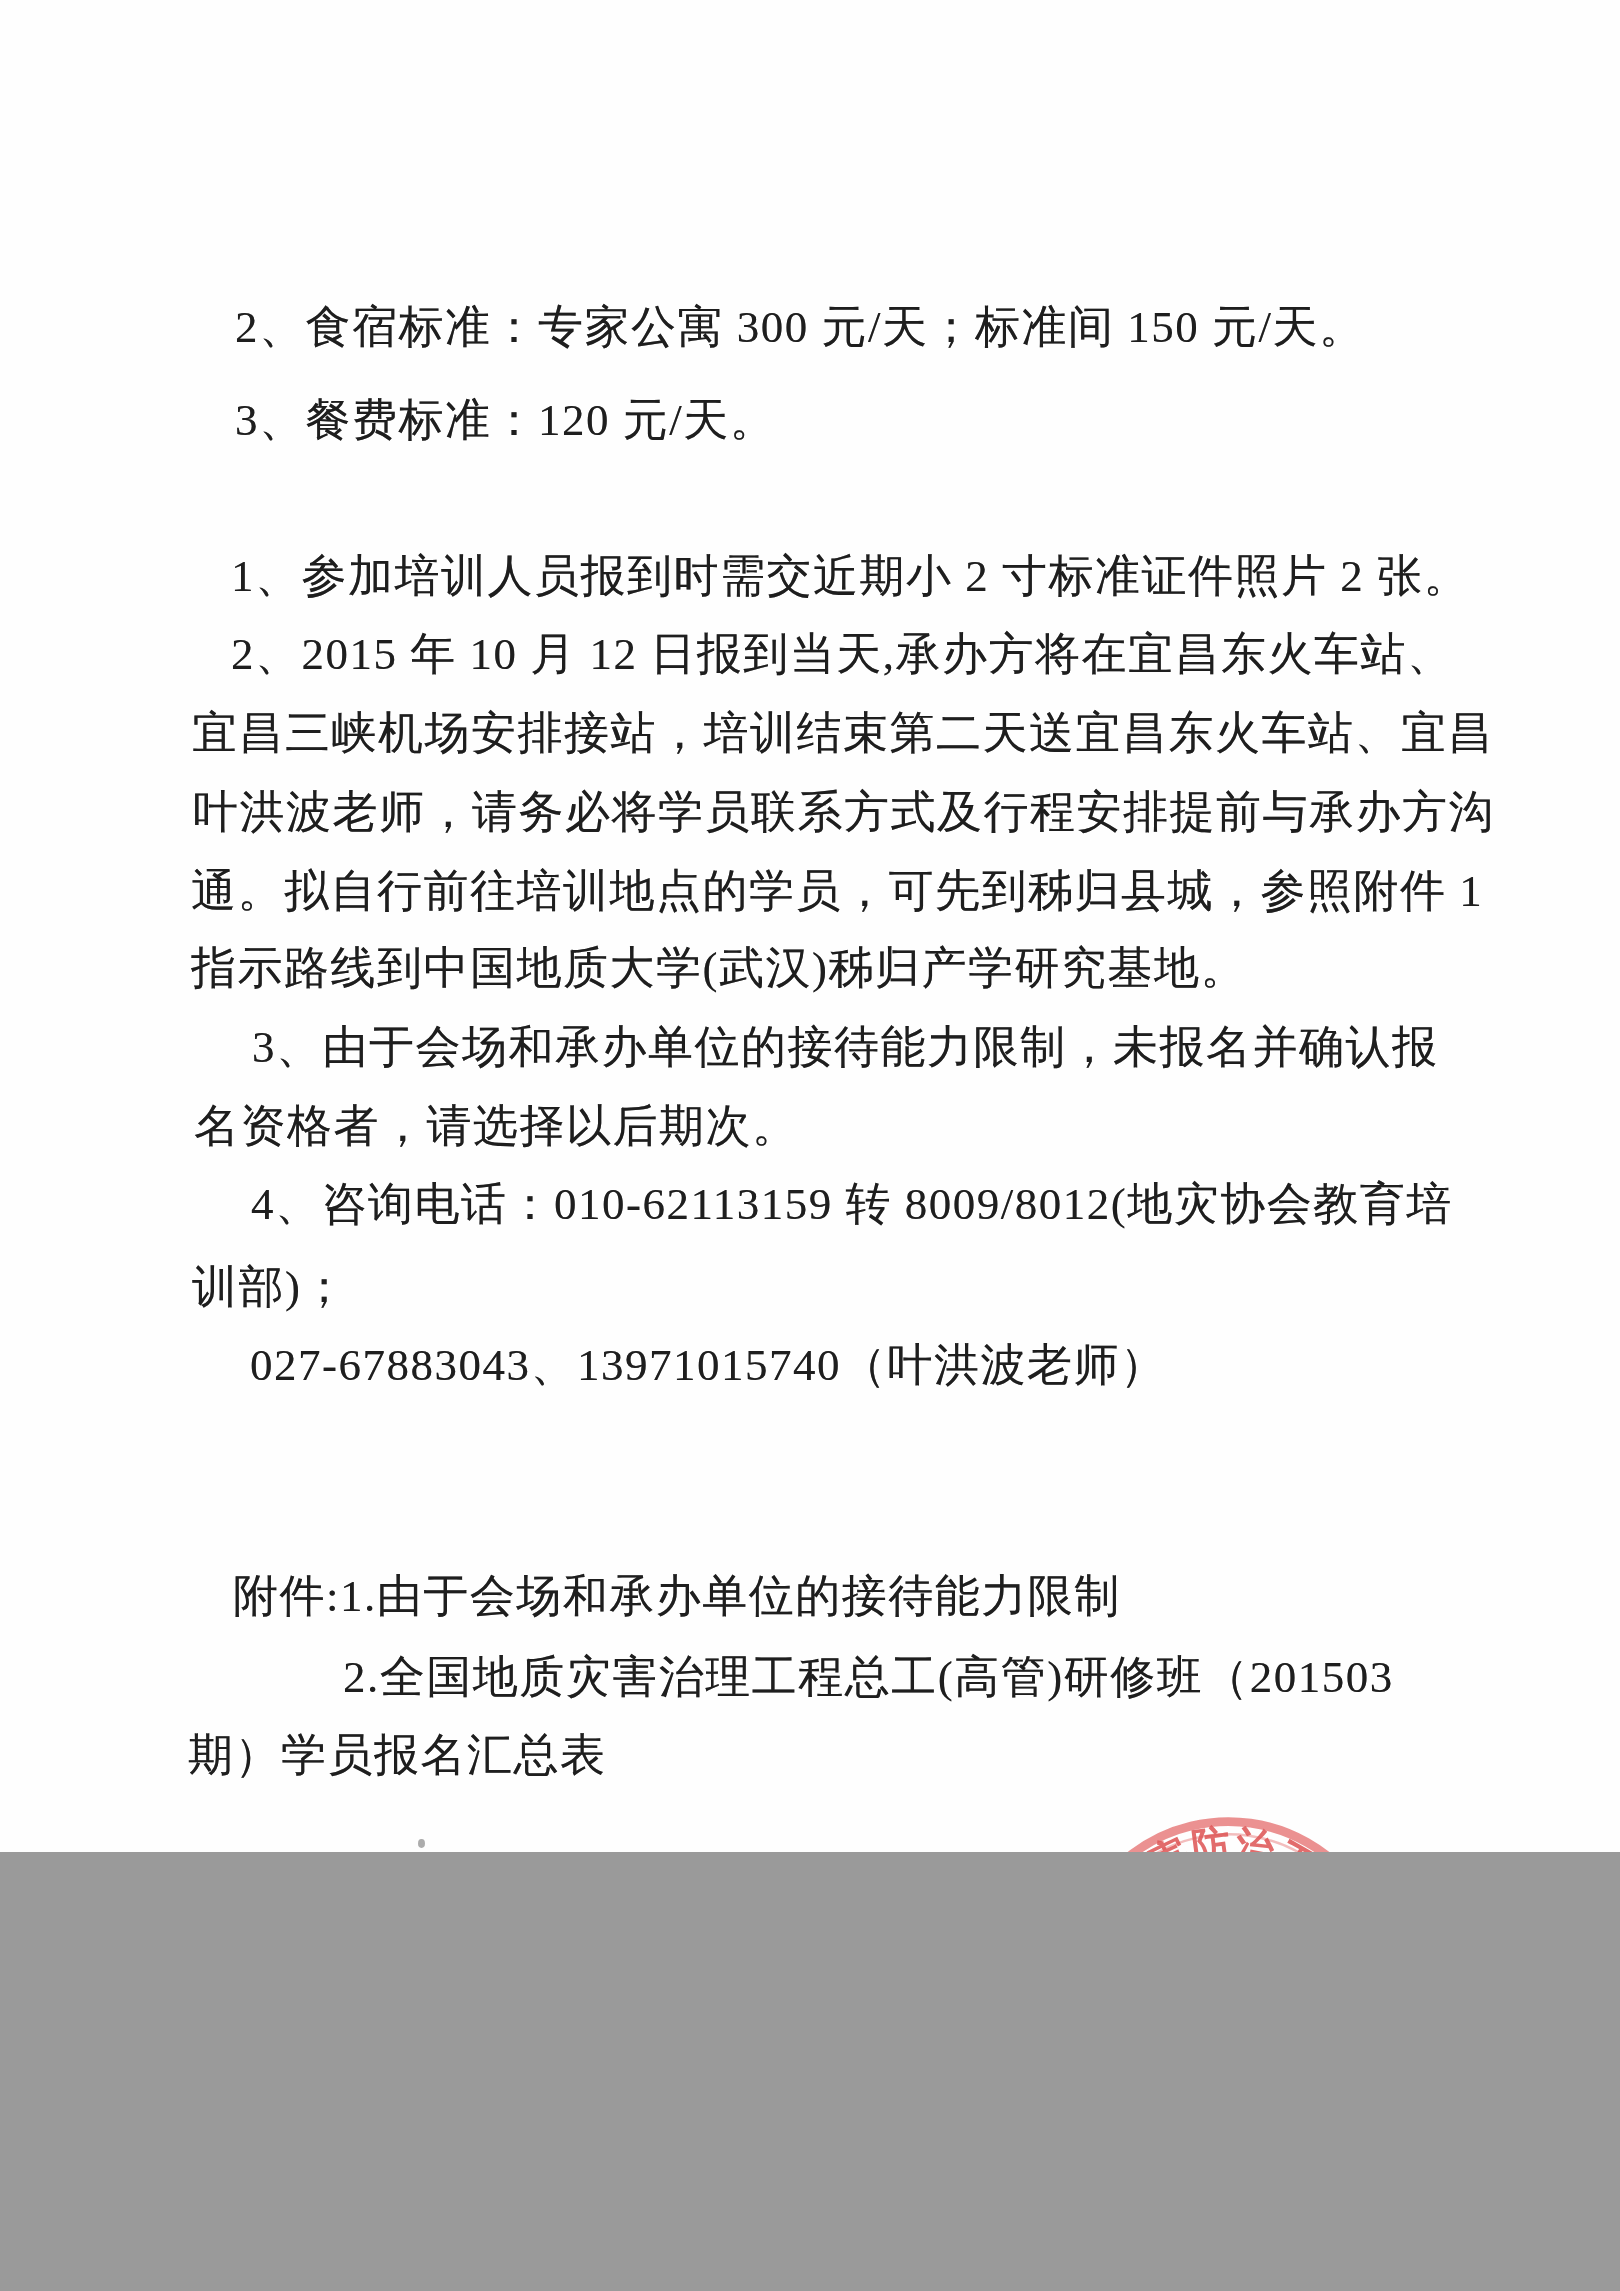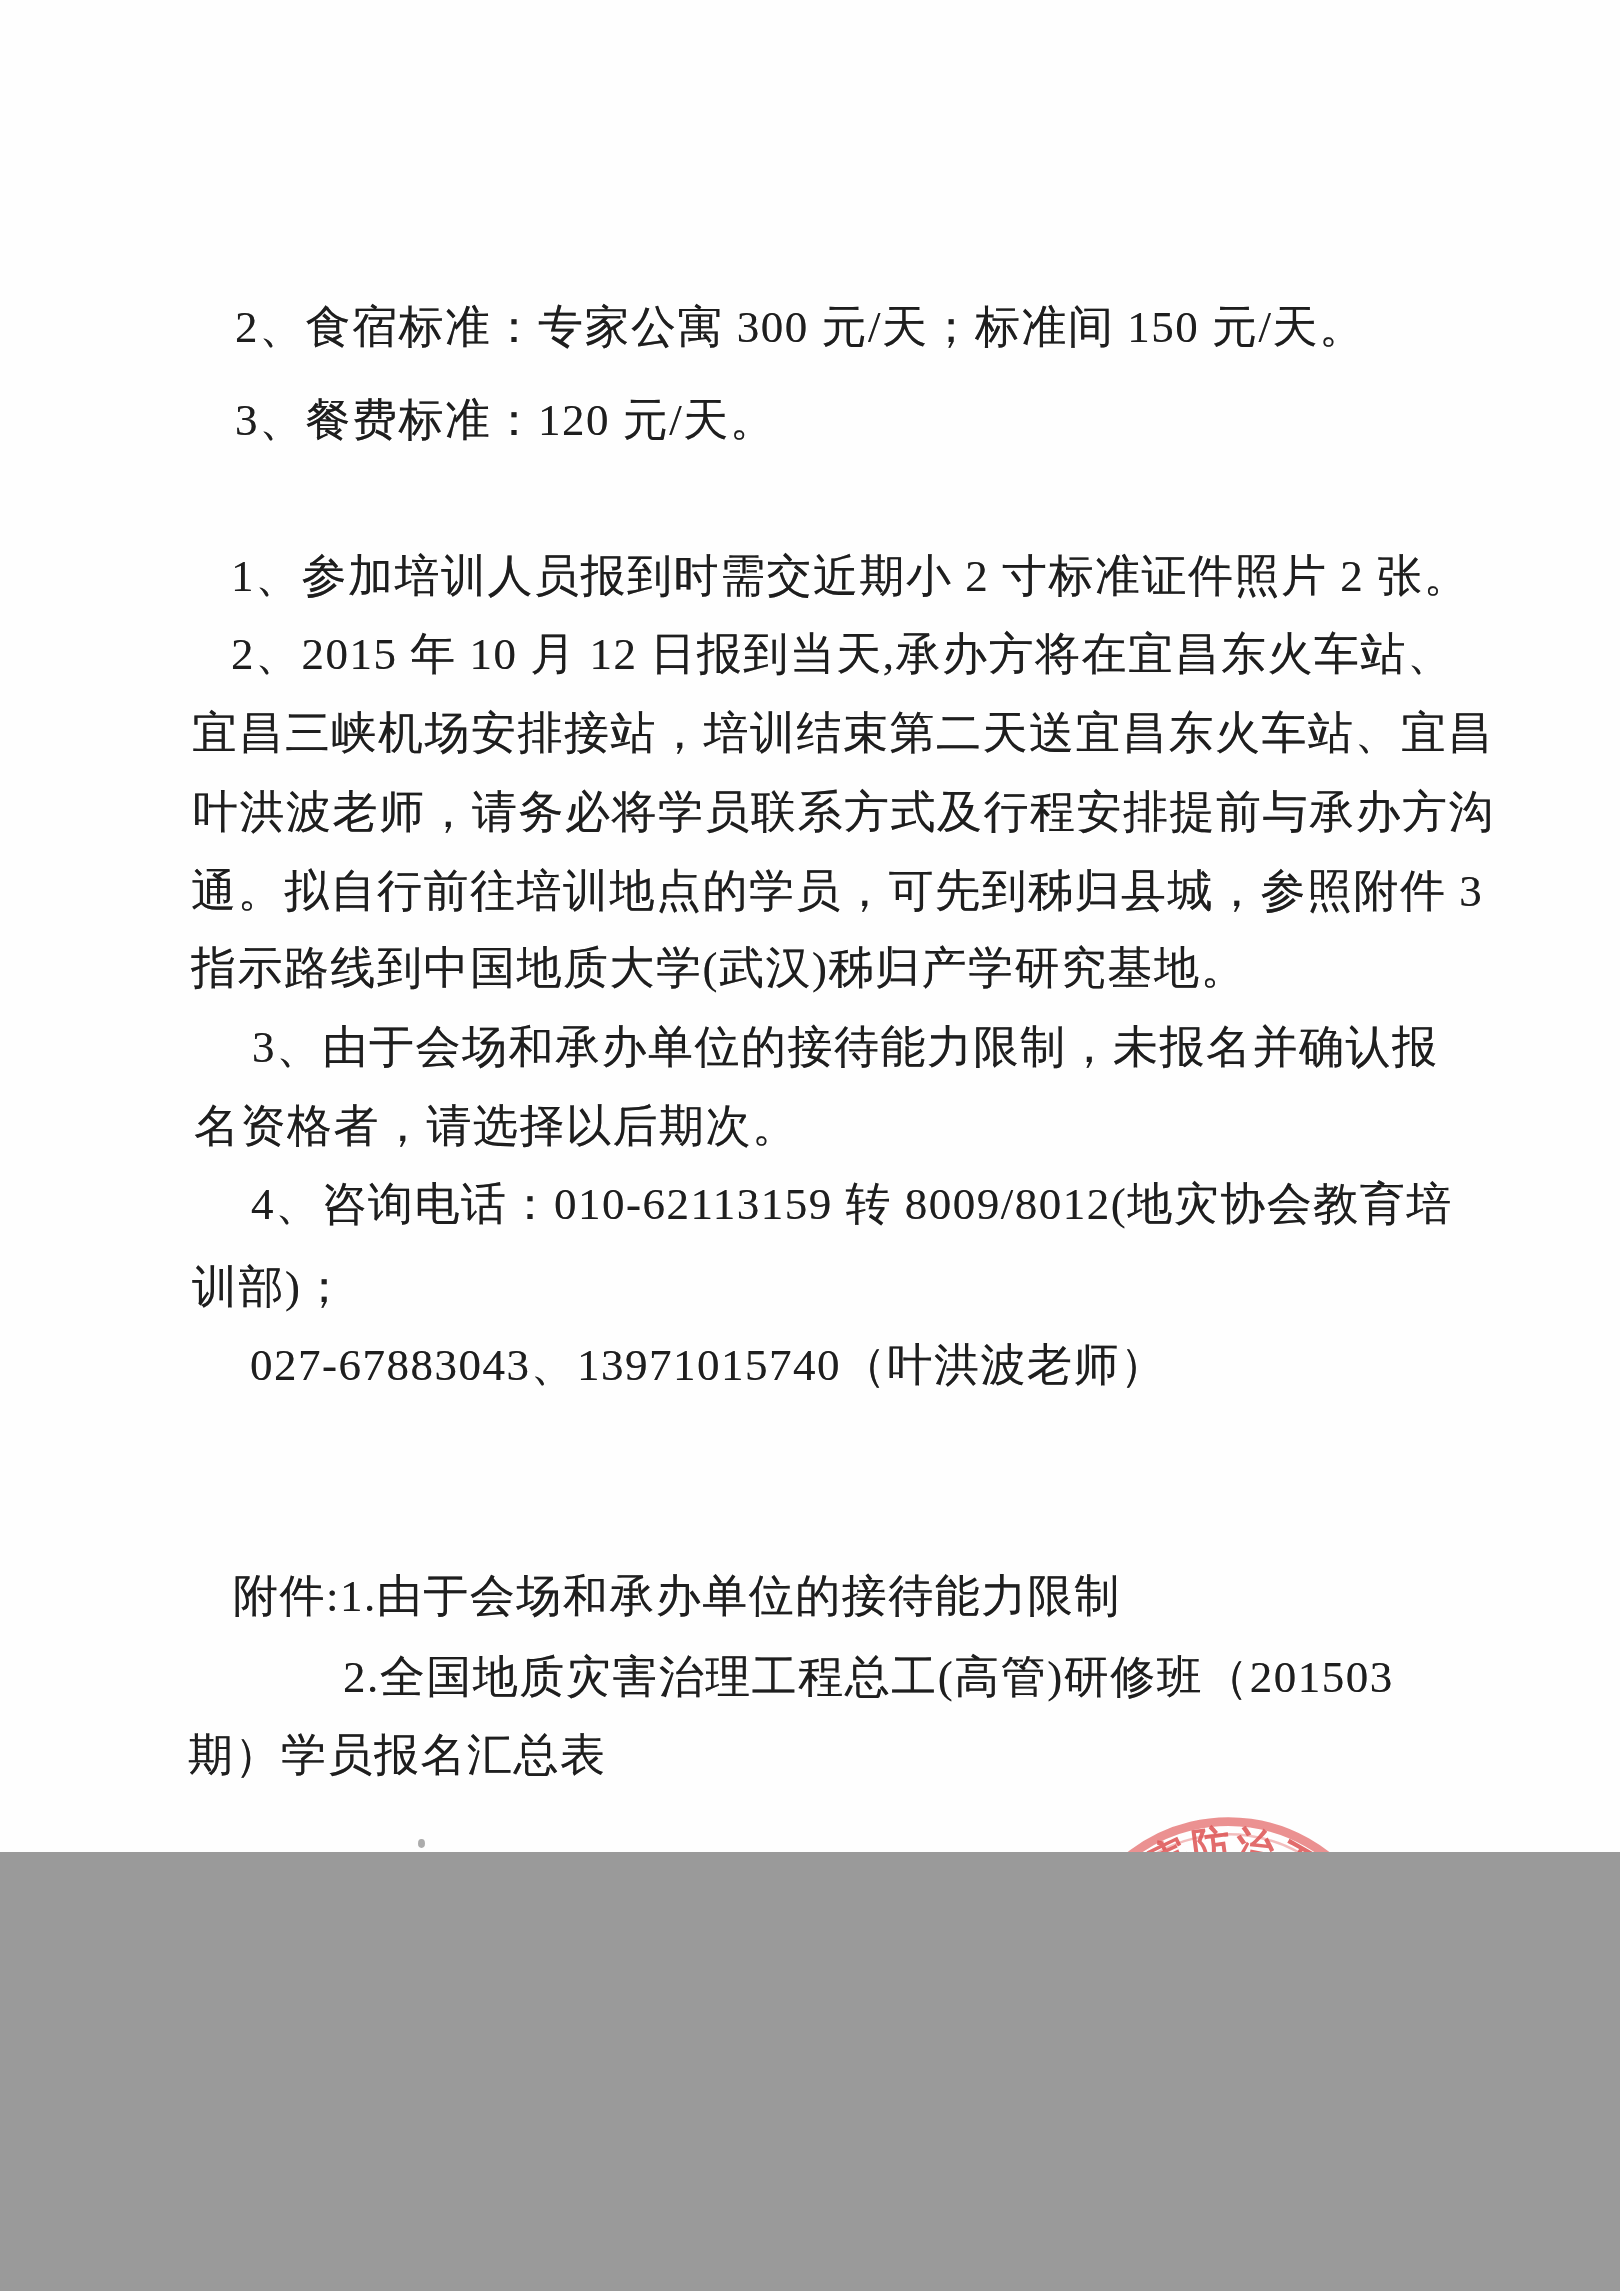--- a/index.html
+++ b/index.html
@@ -52,21 +52,21 @@
 <body>
 
 <div class="page">
 
   <p class="line" style="left:235px;top:297px;">2、食宿标准：专家公寓 300 元/天；标准间 150 元/天。</p>
   <p class="line" style="left:235px;top:390px;">3、餐费标准：120 元/天。</p>
   <p class="line" style="left:231px;top:546px;">1、参加培训人员报到时需交近期小 2 寸标准证件照片 2 张。</p>
   <p class="line" style="left:231px;top:624px;">2、2015 年 10 月 12 日报到当天,承办方将在宜昌东火车站、</p>
   <p class="line" style="left:192px;top:703px;">宜昌三峡机场安排接站，培训结束第二天送宜昌东火车站、宜昌</p>
   <p class="line" style="left:193px;top:782px;">叶洪波老师，请务必将学员联系方式及行程安排提前与承办方沟</p>
-  <p class="line" style="left:191px;top:861px;">通。拟自行前往培训地点的学员，可先到秭归县城，参照附件 3</p>
+  <p class="line" style="left:191px;top:861px;">通。拟自行前往培训地点的学员，可先到秭归县城，参照附件 1</p>
   <p class="line" style="left:191px;top:938px;">指示路线到中国地质大学(武汉)秭归产学研究基地。</p>
   <p class="line" style="left:252px;top:1017px;">3、由于会场和承办单位的接待能力限制，未报名并确认报</p>
   <p class="line" style="left:194px;top:1096px;">名资格者，请选择以后期次。</p>
   <p class="line" style="left:251px;top:1174px;">4、咨询电话：010-62113159 转 8009/8012(地灾协会教育培</p>
   <p class="line" style="left:192px;top:1257px;">训部)；</p>
   <p class="line" style="left:250px;top:1335px;">027-67883043、13971015740（叶洪波老师）</p>
   <p class="line" style="left:233px;top:1566px;">附件:1.由于会场和承办单位的接待能力限制</p>
   <p class="line" style="left:343px;top:1647px;">2.全国地质灾害治理工程总工(高管)研修班（201503</p>
   <p class="line" style="left:188px;top:1725px;">期）学员报名汇总表</p>
 

